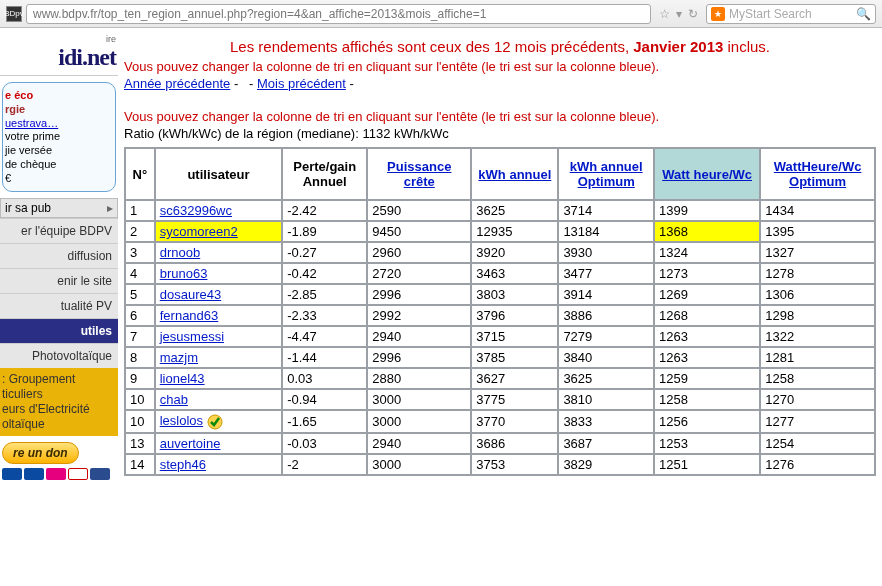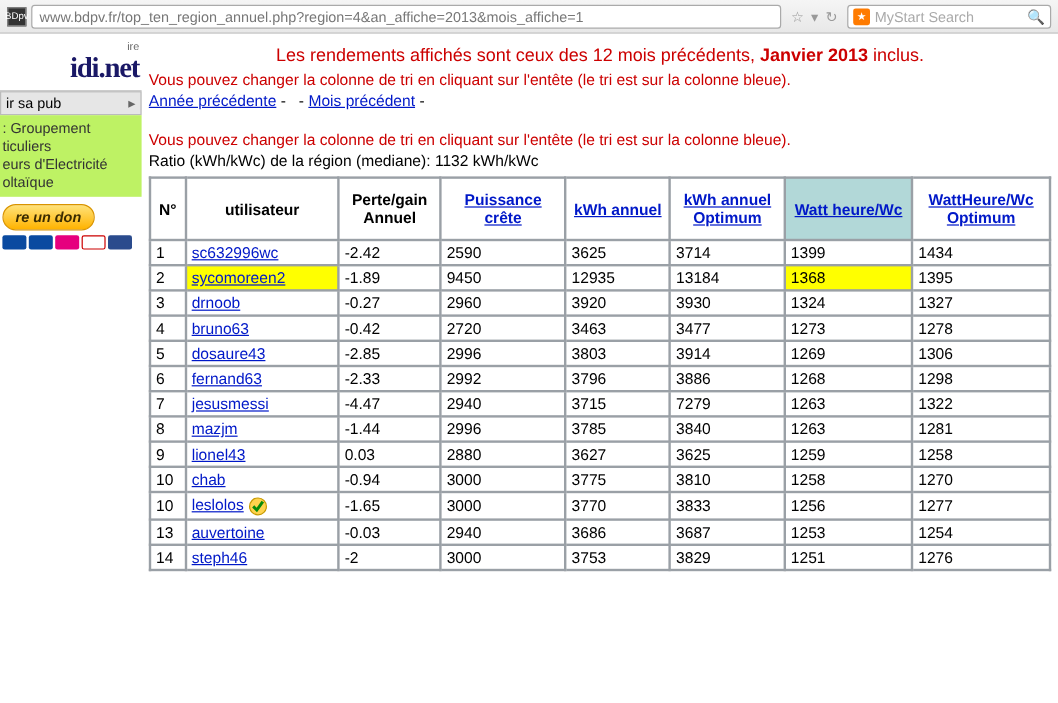--- a/index.html
+++ b/index.html
@@ -17,21 +17,21 @@
   .logo { padding:6px 2px 4px 2px; border-bottom:1px solid #ccc; }
   .logo-text { font-family: Georgia, serif; font-size:24px; color:#1a1866; font-weight:bold; text-align:right; letter-spacing:-1px;}
   .panel { margin:6px 2px; border:1px solid #6aa3d6; border-radius:10px; padding:6px 6px 6px 2px; background:#f5faff; font-size:11px; line-height:1.25;}
   .panel b.red{ color:#c00; font-weight:bold;}
   .panel b.red2{ color:#a52a2a; font-weight:bold;}
   .panel a{color:#00c; text-decoration:underline;}
   .pub-link{ background:#e6e6e6; padding:2px 4px; display:flex; align-items:center; border:1px solid #bbb; font-size:12px; color:#000;}
   .pub-link .arw{margin-left:auto;color:#666;}
   .side-item{ background:#e6e6e6; border-top:1px solid #ccc; padding:5px 6px 5px 2px; font-size:12px; color:#333; text-align:right;}
   .side-item.active{ background:#2a2e85; color:#fff; font-weight:bold;}
-  .side-sub{ background:#bef264; padding:4px 6px 4px 2px; font-size:12px; color:#333; line-height:1.25; text-align:left;}
+  .side-sub{ background:#eab308; padding:4px 6px 4px 2px; font-size:12px; color:#333; line-height:1.25; text-align:left;}
   .donate{ margin:6px 2px 4px 2px;}
   .donate-btn{ background:linear-gradient(#ffe27a,#ffb300); border:1px solid #d99400; border-radius:12px; padding:3px 10px; font-size:12px; color:#3a2b00; font-style:italic; font-weight:bold; display:inline-block;}
   .cards{ display:flex; gap:2px; margin:4px 2px;}
   .card{width:20px;height:12px;border-radius:2px;}
   .content { flex:1; padding:4px 6px 3px 6px; overflow:hidden;}
   .headline{ text-align:center; font-size:15px; color:#c00; margin:6px 0 4px 0;}
   .headline b{ font-weight:bold;}
   .info{ color:#c00; font-size:13px; margin:2px 0;}
   .info2{ color:#000; font-size:13px; margin:2px 0 6px 0;}
   .alink{ color:#0018c8; text-decoration:underline;}
@@ -65,24 +65,41 @@
     <span class="mag">🔍</span>
   </div>
 </div>
 
 <div class="page">
   <div class="sidebar">
     <div class="logo">
       <div style="font-size:9px;color:#666;text-align:right;">ire</div>
       <div class="logo-text">idi.net</div>
     </div>
+    <div class="panel">
+      <div><b class="red">e éco</b></div>
+      <div><b class="red2">rgie</b></div>
+      <div><a href="#">uestrava…</a></div>
+      <div>votre prime</div>
+      <div>jie versée</div>
+      <div>de chèque</div>
+      <div>€</div>
+    </div>
     <div class="pub-link">
       <span>ir sa pub</span>
       <span class="arw">▸</span>
     </div>
+    <div id="side-items">
+        <div class="side-item">er l'équipe BDPV</div>
+        <div class="side-item">diffusion</div>
+        <div class="side-item">enir le site</div>
+        <div class="side-item">tualité PV</div>
+        <div class="side-item active">utiles</div>
+        <div class="side-item">Photovoltaïque</div>
+      </div>
     <div class="side-sub" style="white-space:pre-line;">: Groupement
 ticuliers
 eurs d'Electricité
 oltaïque</div>
     <div class="donate">
       <span class="donate-btn">re un don</span>
     </div>
     <div class="cards">
       <div class="card" style="background:#0a4aa0;"></div>
       <div class="card" style="background:#0a4aa0;"></div>

